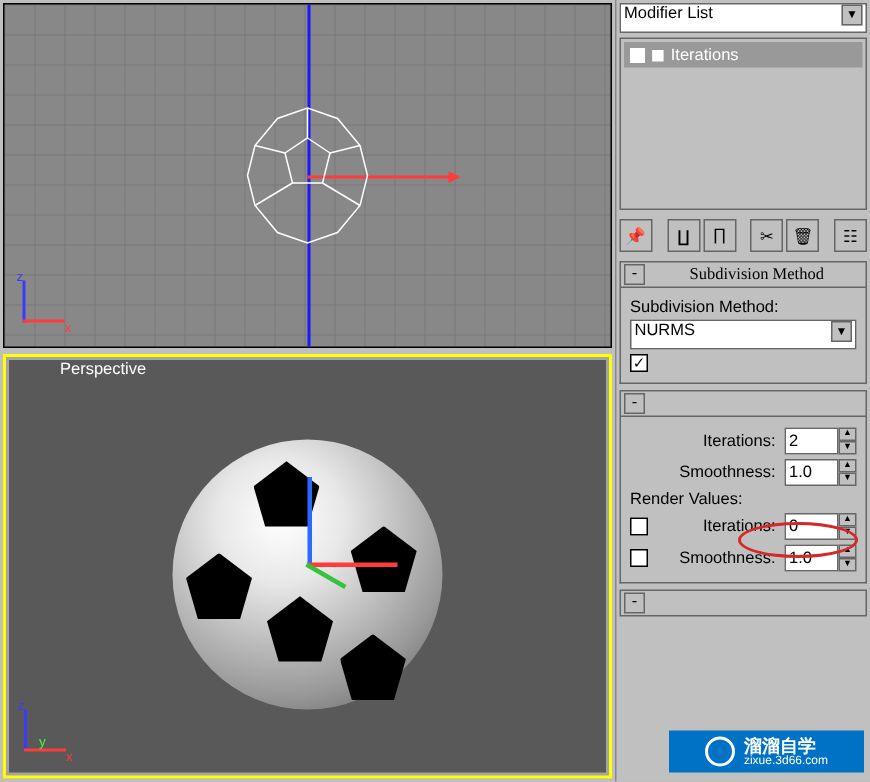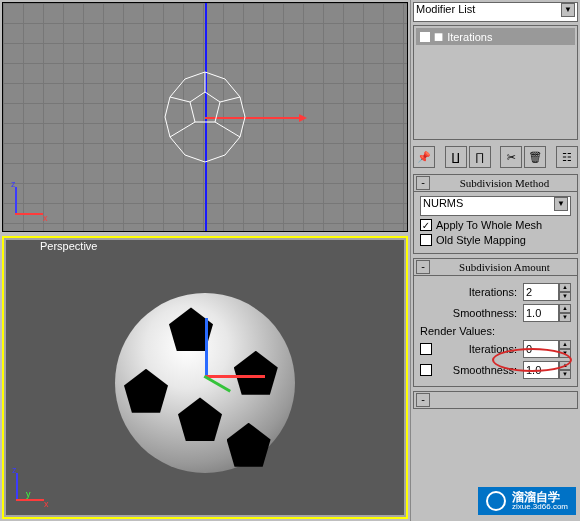--- a/index.html
+++ b/index.html
@@ -50,21 +50,21 @@
 .rollup-body{border:1px solid #666;border-top:none;padding:4px 6px;}
 .row{display:flex;align-items:center;margin:3px 0;gap:4px;}
 .row .lbl-r{flex:1;text-align:right;padding-right:2px;}
 .chk{width:12px;height:12px;border:1px solid #000;background:#fff;display:inline-flex;align-items:center;justify-content:center;}
 .chk.checked::after{content:"✓";font-size:10px;}
 .spinner{display:flex;height:18px;}
 .spinner .val{width:36px;border:1px solid #666;background:#fff;padding:0 2px;line-height:16px;}
 .spinner .arrows{width:12px;display:flex;flex-direction:column;}
 .spinner .arrows div{flex:1;border:1px solid #666;background:#c0c0c0;font-size:6px;text-align:center;line-height:7px;}
 .circle-highlight{position:absolute;right:8px;top:348px;width:80px;height:24px;border:2px solid #d62828;border-radius:50%;pointer-events:none;z-index:20;}
-.watermark{position:absolute;right:4px;bottom:6px;background:#0072c6;color:#fff;padding:4px 8px;display:flex;align-items:center;gap:6px;z-index:30;}
+.watermark{position:absolute;right:4px;bottom:6px;background:#0072c6;color:#fff;padding:4px 24px;display:flex;align-items:center;gap:6px;z-index:30;}
 .watermark .logo{width:20px;height:20px;border:2px solid #fff;border-radius:50%;}
 .watermark .txt{display:flex;flex-direction:column;line-height:1;}
 .watermark .txt .t1{font-size:12px;font-weight:bold;}
 .watermark .txt .t2{font-size:8px;}
 .sub-lbl{margin:3px 0 2px;}
 </style>
 </head>
 <body>
 
 <div class="app">
@@ -140,37 +140,32 @@
         <div class="icon-btn">🗑</div>
       </div>
       <div class="icon-btn">☷</div>
     </div>
 
     <div class="rollup-head">
       <div class="minus">-</div>
       <div class="title">Subdivision Method</div>
     </div>
     <div class="rollup-body">
+      <div class="sub-lbl">Subdivision Method:</div>
       <div class="dropdown">
         <span>NURMS</span>
         <div class="arrow">▼</div>
       </div>
       <div class="row">
         <span class="chk checked"></span>
-        <span>Apply To Whole Mesh</span>
-      </div>
-      <div class="row">
-        <span class="chk"></span>
-        <span>Old Style Mapping</span>
       </div>
     </div>
 
     <div class="rollup-head">
       <div class="minus">-</div>
-      <div class="title">Subdivision Amount</div>
     </div>
     <div class="rollup-body">
       <div class="row">
         <span class="lbl-r">Iterations:</span>
         <div class="spinner">
           <div class="val">2</div>
           <div class="arrows">
               <div>▲</div>
               <div>▼</div>
             </div>

